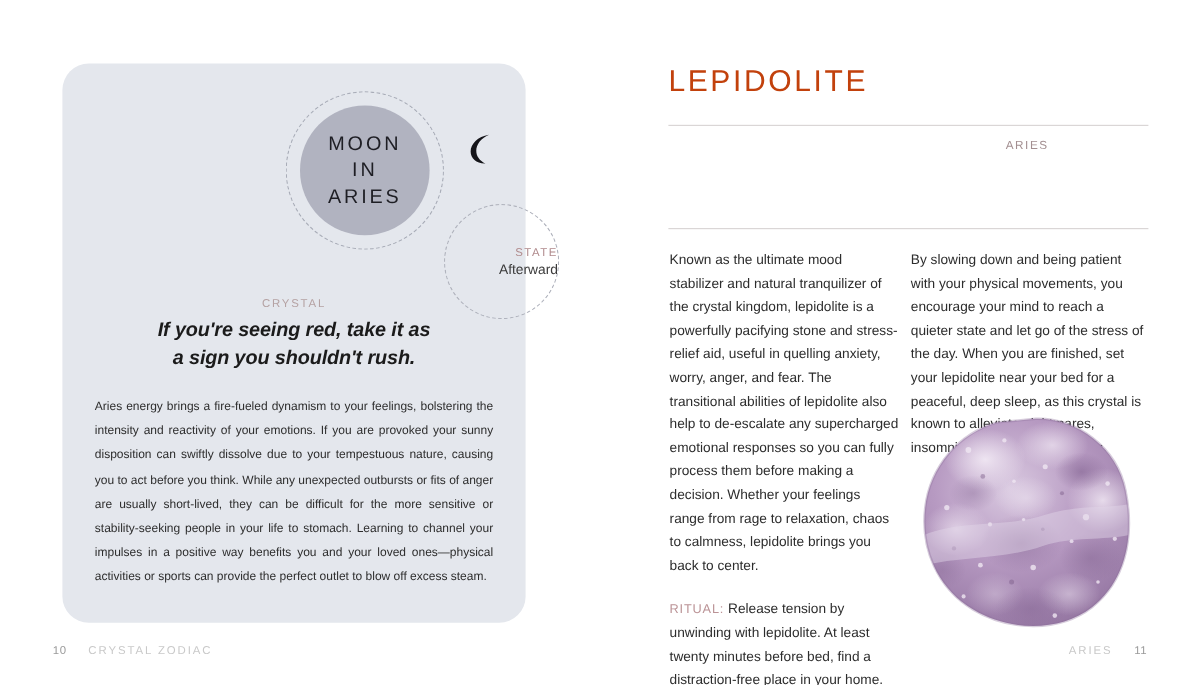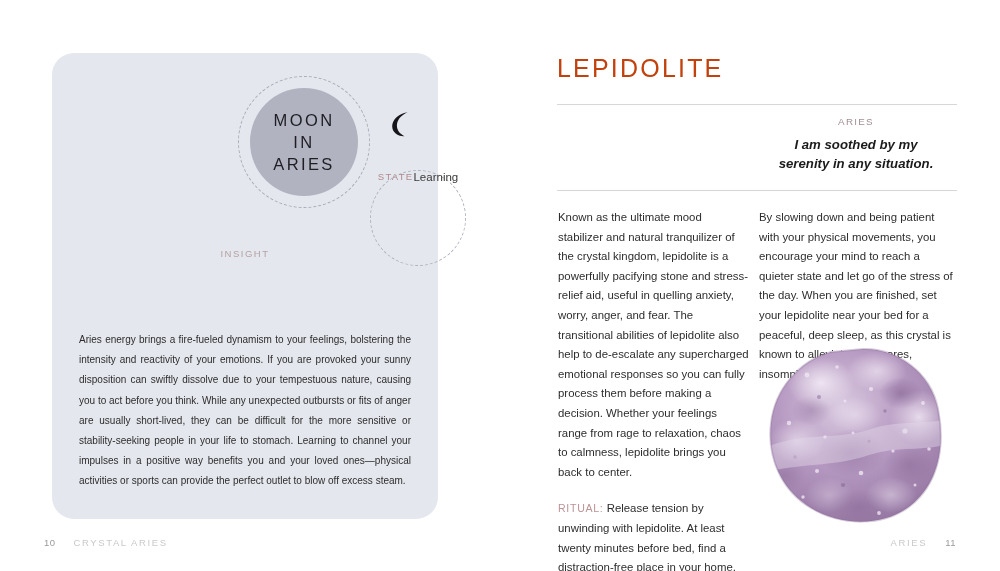--- a/index.html
+++ b/index.html
@@ -85,22 +85,22 @@
   .state-ring {
     position: absolute;
     left: 318px;
     top: 117px;
     width: 96px;
     height: 96px;
     border-radius: 50%;
     border: 1px dashed #b0b3bd;
     box-sizing: border-box;
     display: flex;
-    flex-direction: row;
-    align-items: flex-start;
+    flex-direction: column;
+    align-items: flex-end;
     justify-content: center;
   }
   .state-label {
     font-size: 9.5px;
     letter-spacing: 1.3px;
     color: #b08a8c;
     margin-bottom: 3px;
   }
   .state-value {
     font-size: 11.5px;
@@ -311,50 +311,50 @@
 
       <div class="moon-glyph">
         <svg viewBox="0 0 34 34" width="34" height="34" aria-hidden="true">
           <path d="M24.5 5.2 C15.0 6.6 9.2 13.0 9.2 19.3 C9.2 25.0 14.2 29.6 21.5 29.3
                    C16.6 26.8 13.9 23.2 13.9 18.6 C13.9 13.4 17.6 8.2 24.5 5.2 Z" fill="#15151a"></path>
         </svg>
       </div>
 
       <div class="state-ring">
         <div class="state-label">STATE</div>
-        <div class="state-value">Learning</div>
+        <div class="state-value">Afterward</div>
       </div>
 
-      <div class="insight-label">INSIGHT</div>
-
+      <div class="insight-label">CRYSTAL</div>
+
+      <div class="insight-quote">
+        <div>If you're seeing red, take it as</div>
+        <div>a sign you shouldn't rush.</div>
+      </div>
 
       <div class="body-copy">Aries energy brings a fire-fueled dynamism to your feelings, bolstering the intensity and reactivity of your emotions. If you are provoked your sunny disposition can swiftly dissolve due to your tempestuous nature, causing you to act before you think. While any unexpected outbursts or fits of anger are usually short-lived, they can be difficult for the more sensitive or stability-seeking people in your life to stomach. Learning to channel your impulses in a positive way benefits you and your loved ones—physical activities or sports can provide the perfect outlet to blow off excess steam.</div>
 
     </div>
 
     <div class="footer-left">
       <span class="pg">10</span>
-      <span class="bk">CRYSTAL ARIES</span>
+      <span class="bk">CRYSTAL ZODIAC</span>
     </div>
 
   </div>
 
   <div class="page-right">
 
     <div class="crystal-title">LEPIDOLITE</div>
 
     <div class="rule rule-top"></div>
 
 
     <div class="mantra-col">
       <div class="mantra-label">ARIES</div>
-      <div class="mantra-text">
-        <div>I am soothed by my</div>
-        <div>serenity in any situation.</div>
-      </div>
     </div>
 
     <div class="rule rule-bottom"></div>
 
     <div class="col-a">
       <div>Known as the ultimate mood stabilizer and natural tranquilizer of the crystal kingdom, lepidolite is a powerfully pacifying stone and stress-relief aid, useful in quelling anxiety, worry, anger, and fear. The transitional abilities of lepidolite also help to de-escalate any supercharged emotional responses so you can fully process them before making a decision. Whether your feelings range from rage to relaxation, chaos to calmness, lepidolite brings you back to center.</div>
       <div class="para2"><span class="ritual-kw">RITUAL:</span><span> Release tension by unwinding with lepidolite. At least twenty minutes before bed, find a distraction-free place in your home. Sit on the ground and hold lepidolite in your hand for one minute, focusing only on your breath. Afterward, set the crystal aside and begin to gently stretch your body for five minutes, choosing whatever stretches feel best to you.</span></div>
     </div>
 
     <div class="col-b">

